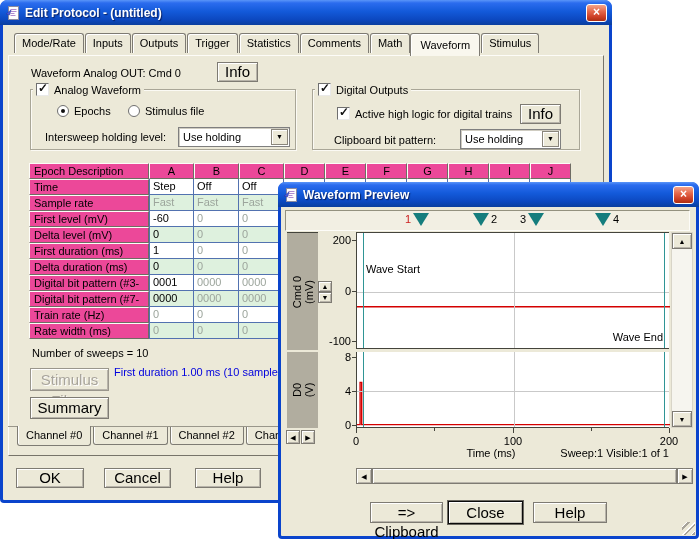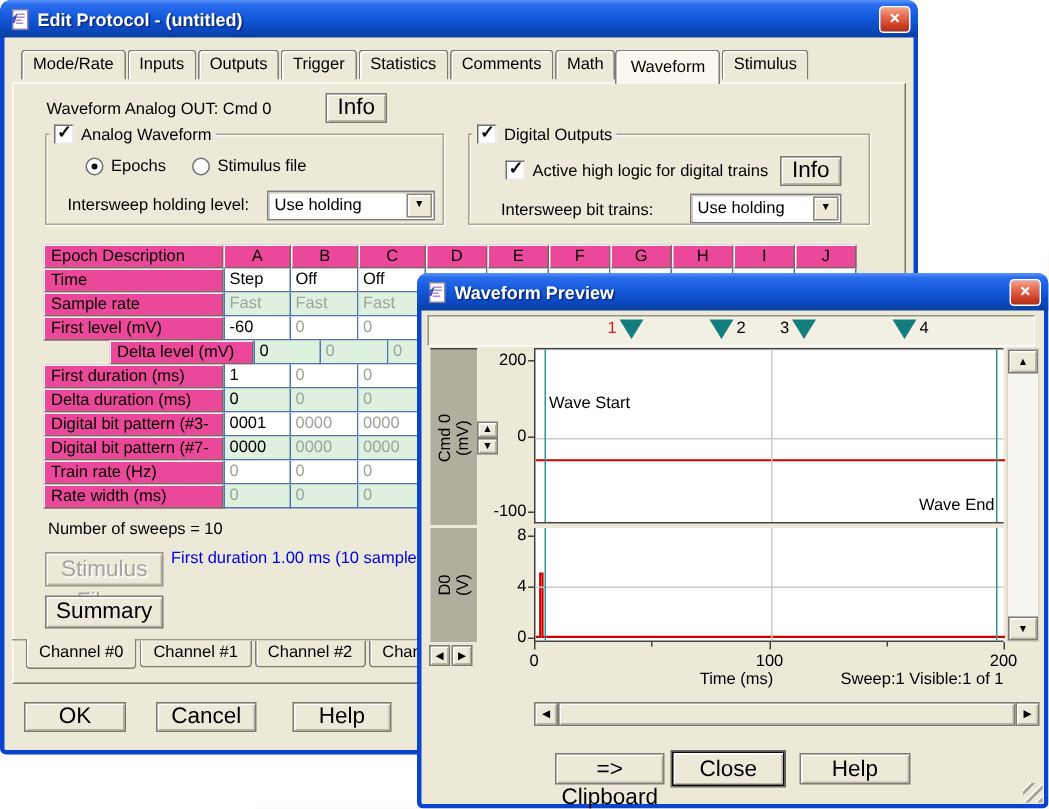--- a/index.html
+++ b/index.html
@@ -147,21 +147,21 @@
         </span>
       <span>Digital Outputs</span>
     </div>
     <div class="abs hrow" style="left:334px;top:104px">
       <span class="cb">
           <span class="tick">✓</span>
         </span>
       <span>Active high logic for digital trains</span>
     </div>
     <div class="abs btn" style="left:517px;top:101px;width:41px;height:20px;line-height:18px">Info</div>
-    <span class="abs" style="left:331px;top:131px">Intersweep bit trains:</span>
+    <span class="abs" style="left:331px;top:131px">Clipboard bit pattern:</span>
     <div class="abs combo" style="left:457px;top:126px;width:101px;height:20px">
       <span class="val">Use holding</span>
       <span class="drop">▼</span>
     </div>
 
     <div id="epoch-table" class="abs" style="left:26px;top:160px">
       <div id="epoch-header" class="trow">
           <div class="hdrcell" style="width: 120px;">Epoch Description</div>
           <div class="hdrcell colhdr" style="width: 45px;">A</div>
           <div class="hdrcell colhdr" style="width: 45px;">B</div>
@@ -208,21 +208,21 @@
             <div class="dcell dim" style="width: 45px;">0</div>
             <div class="dcell" style="width: 41px;"></div>
             <div class="dcell" style="width: 41px;"></div>
             <div class="dcell" style="width: 41px;"></div>
             <div class="dcell" style="width: 41px;"></div>
             <div class="dcell" style="width: 41px;"></div>
             <div class="dcell" style="width: 41px;"></div>
             <div class="dcell" style="width: 41px;"></div>
           </div>
           <div class="trow">
-            <div class="hdrcell" style="width: 96px; margin-left: 44px;">Delta level (mV)</div>
+            <div class="hdrcell" style="width: 120px;">Delta level (mV)</div>
             <div class="dcell shade first" style="width: 45px;">0</div>
             <div class="dcell shade dim" style="width: 45px;">0</div>
             <div class="dcell shade dim" style="width: 45px;">0</div>
             <div class="dcell shade" style="width: 41px;"></div>
             <div class="dcell shade" style="width: 41px;"></div>
             <div class="dcell shade" style="width: 41px;"></div>
             <div class="dcell shade" style="width: 41px;"></div>
             <div class="dcell shade" style="width: 41px;"></div>
             <div class="dcell shade" style="width: 41px;"></div>
             <div class="dcell shade" style="width: 41px;"></div>

